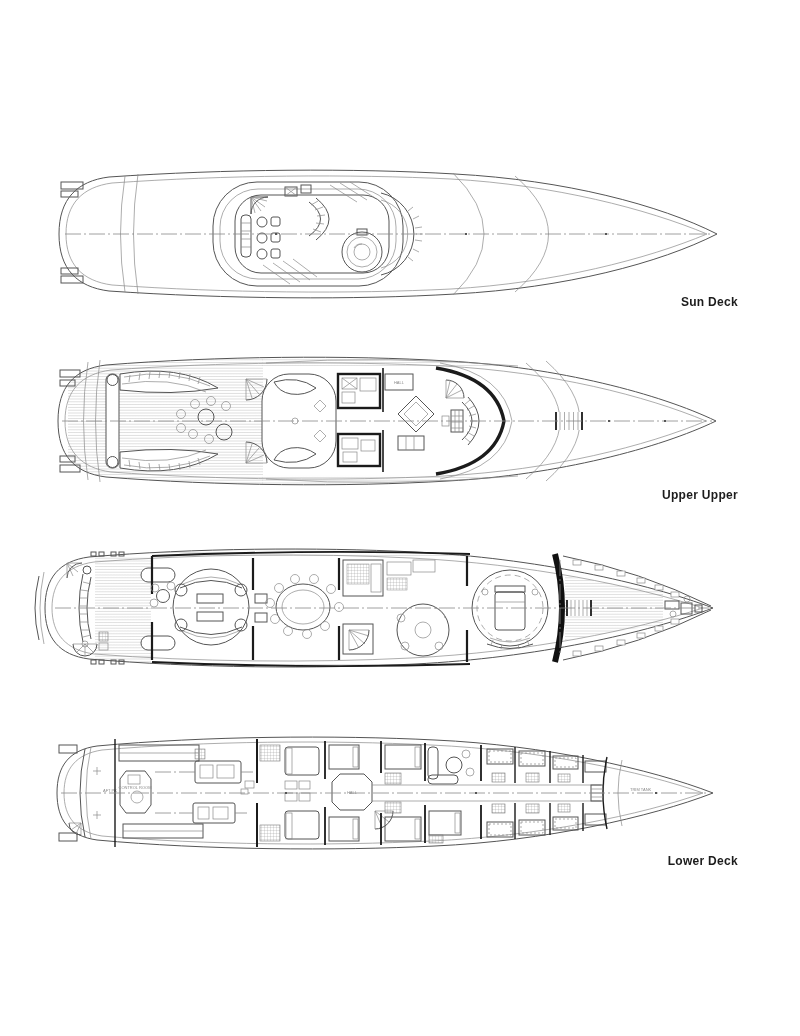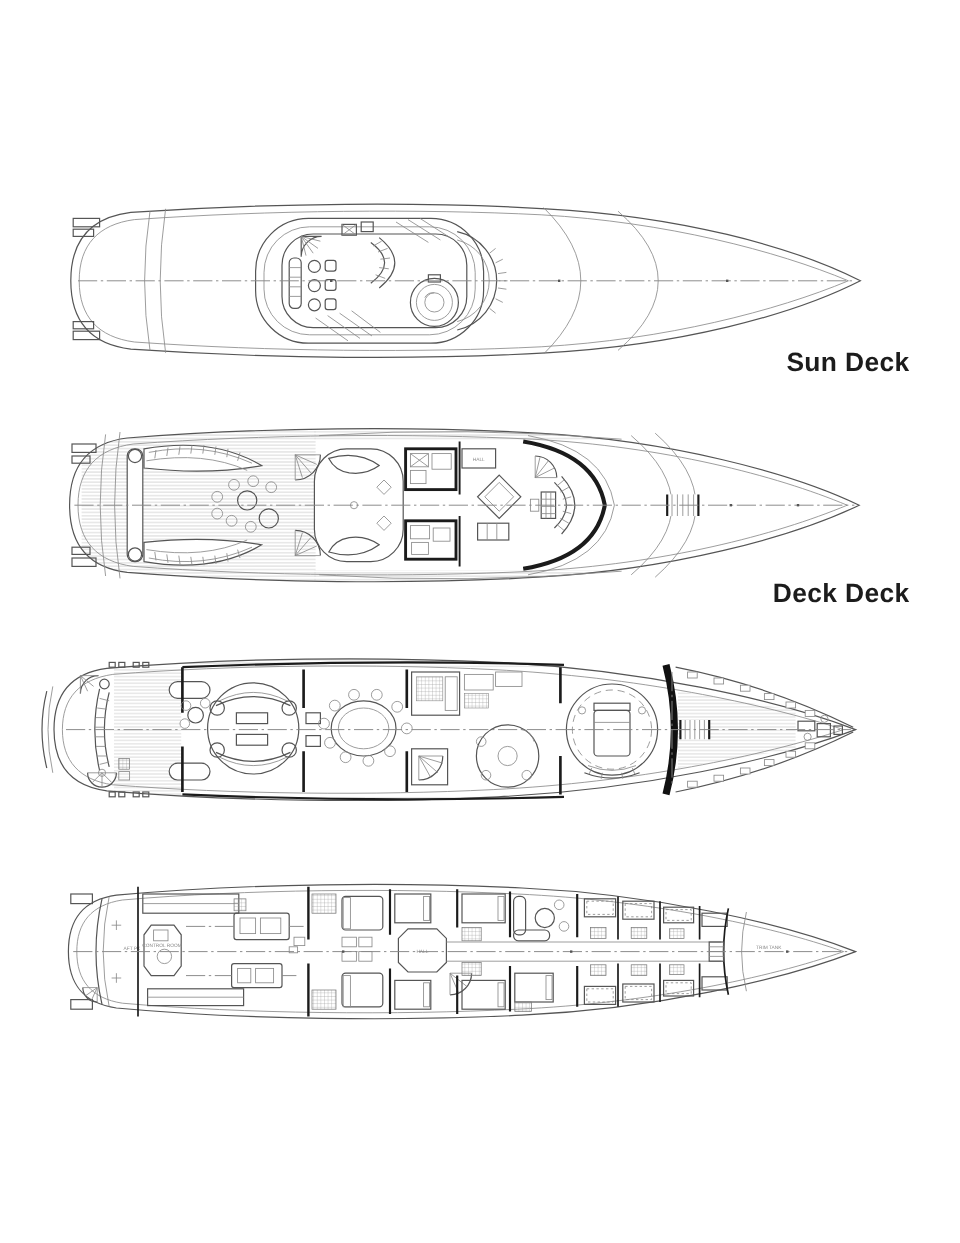--- a/index.html
+++ b/index.html
@@ -3,23 +3,23 @@
 <meta charset="utf-8">
 <style>
   html,body{margin:0;padding:0;background:#fff;}
   #page{
     position:relative;width:800px;height:1036px;background:#ffffff;
     font-family:"Liberation Sans",sans-serif;overflow:hidden;
   }
   .plan{position:absolute;}
   .plan svg{display:block;}
   .deck-label{
-    position:absolute;left:508px;width:250px;text-align:right;
+    position:absolute;left:488px;width:250px;text-align:right;
     font-family:"Liberation Sans",sans-serif;font-weight:700;
-    font-size:22px;letter-spacing:.3px;color:#1c1c1c;line-height:20px;
+    font-size:12px;letter-spacing:.3px;color:#1c1c1c;line-height:20px;
   }
   svg *{vector-effect:none;}
   .ink{stroke:#555;fill:none;stroke-width:1;}
   .thin{stroke:#8a8a8a;fill:none;stroke-width:.7;}
   .wall{stroke:#1b1b1b;fill:none;}
   .white{fill:#ffffff;}
   .cl{stroke:#888;stroke-width:.8;fill:none;stroke-dasharray:16 3 2 3;}
   .micro{font-family:"Liberation Sans",sans-serif;font-size:4px;fill:#8a8a8a;}
 </style>
 </head>
@@ -199,21 +199,21 @@
         <path class="wall" stroke-width="1.8" d="M 508,62 V 80 M 534,62 V 80"></path>
         <path class="thin" d="M 512,62 V 80 M 516.5,62 V 80 M 521,62 V 80 M 525.5,62 V 80 M 530,62 V 80"></path>
       </g>
       <g>
         <path class="cl" d="M 14,71 H 664"></path>
         <rect x="560" y="70" width="2" height="2" fill="#555"></rect>
         <rect x="616" y="70" width="2" height="2" fill="#555"></rect>
       </g>
     </svg>
   </div>
-  <div class="deck-label" style="top:485px;">Deck Deck</div>
+  <div class="deck-label" style="top:485px;">Upper Upper</div>
 
   <div class="plan" style="left:15px;top:540px;">
     <svg width="710" height="140" viewBox="0 0 710 140">
       <defs>
         <pattern id="p3" width="2.8" height="2.8" patternUnits="userSpaceOnUse">
           <path d="M0,1.4 H2.8" stroke="#b0b0b0" stroke-width=".7"></path>
         </pattern>
         <pattern id="c3" width="3" height="3" patternUnits="userSpaceOnUse">
           <path d="M0,0 H3 M0,0 V3" stroke="#999" stroke-width=".5"></path>
         </pattern>
@@ -497,14 +497,15 @@
         <text class="micro" x="585" y="66">TRIM TANK</text>
       </g>
       <g>
         <path class="cl" d="M 16,68 H 664"></path>
         <rect x="240" y="67" width="2" height="2" fill="#555"></rect>
         <rect x="430" y="67" width="2" height="2" fill="#555"></rect>
         <rect x="610" y="67" width="2" height="2" fill="#555"></rect>
       </g>
     </svg>
   </div>
+  <div class="deck-label" style="top:851px;">Lower Deck</div>
 
 </div>
 
 </body></html>

